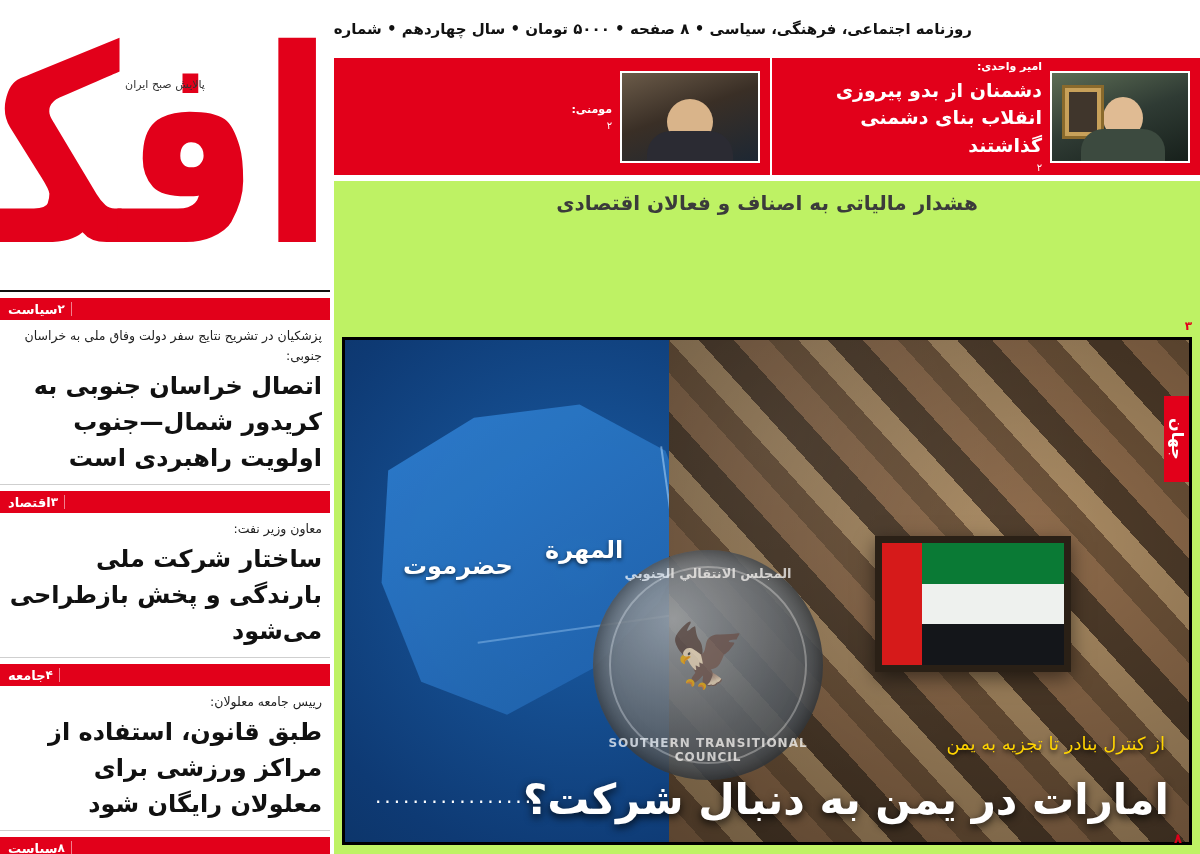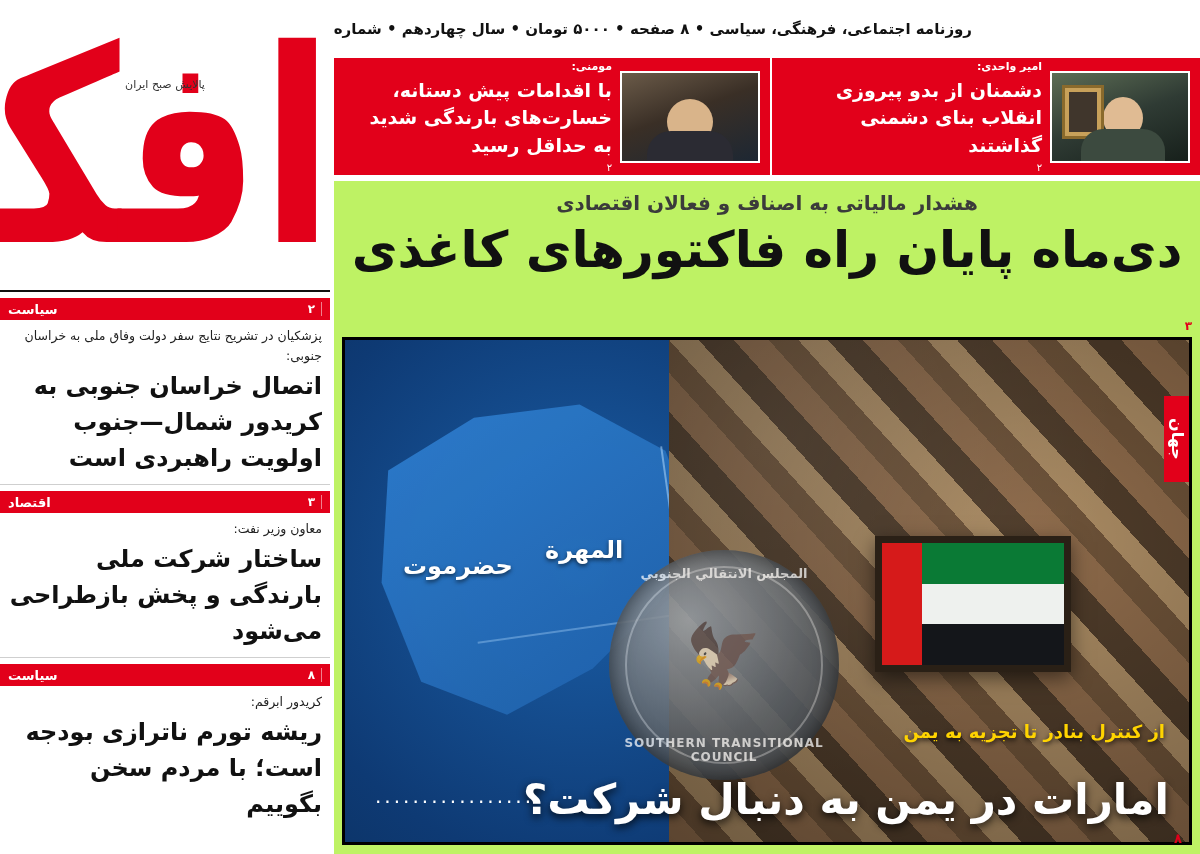--- a/index.html
+++ b/index.html
@@ -255,21 +255,21 @@
   }
   .flag-red { width: 40px; background: #d61a1a; }
   .flag-stripes { flex: 1; display: flex; flex-direction: column; }
   .flag-stripes i { flex: 1; display: block; }
   .fg { background: #0a7a35; }
   .fw { background: #eef1ee; }
   .fb { background: #14161a; }
 
   .emblem {
     position: absolute;
-    left: 264px; top: 210px;
+    left: 248px; top: 210px;
     width: 230px; height: 230px;
     border-radius: 50%;
     background: radial-gradient(circle at 35% 30%, #9aa0a6 0%, #5c6268 55%, #33383d 100%);
     opacity: .88;
     z-index: 2;
     box-shadow: inset 0 0 22px rgba(0,0,0,.6);
   }
   .emblem::before {
     content:"";
     position:absolute; inset:16px;
@@ -298,23 +298,23 @@
     background: #e2001a;
     color: #fff;
     font-size: 16px; font-weight: bold;
     padding: 22px 4px;
     writing-mode: vertical-rl;
     direction: rtl;
     z-index: 5;
   }
   .fig-kicker {
     position: absolute;
-    right: 24px; bottom: 100px;
-    color: #fff;
-    font-size: 18px; font-weight: bold;
+    right: 24px; bottom: 88px;
+    color: #fff;
+    font-size: 18px; font-weight: normal;
     direction: rtl; z-index: 5;
     text-shadow: 0 2px 5px rgba(0,0,0,.8);
   }
   .fig-kicker .yellow { color: #ffd400; }
   .fig-title {
     position: absolute;
     right: 20px; bottom: 18px;
     left: 20px;
     text-align: right;
     color: #fff;
@@ -337,21 +337,21 @@
   .sidebar {
     position: absolute;
     top: 290px; left: 0;
     width: 330px; height: 564px;
     background: #fff;
     border-top: 2px solid #111;
   }
   .brief { padding: 0; }
   .brief-bar {
     display: flex; flex-direction: row-reverse;
-    align-items: center; justify-content: space-between;
+    align-items: center; 
     background: #e2001a;
     height: 22px;
     padding: 0 8px;
     margin-top: 6px;
   }
   .brief-sec {
     color: #fff; font-size: 13px; font-weight: bold; direction: rtl;
   }
   .brief-num {
     color: #fff; font-size: 12px; font-weight: bold;
@@ -397,30 +397,28 @@
         <div class="teaser-kicker">امیر واحدی:</div>
         <div class="teaser-title">دشمنان از بدو پیروزی انقلاب بنای دشمنی گذاشتند</div>
         <div class="teaser-page">۲</div>
       </div>
     </div>
 
     <div class="teaser t2">
       <div class="teaser-photo ph-a"></div>
       <div class="teaser-text">
         <div class="teaser-kicker">مومنی:</div>
-        <div class="teaser-title">با اقدامات پیش دستانه، خسارت‌های بارندگی شدید به حداقل رسید</div>
         <div class="teaser-page">۲</div>
       </div>
     </div>
 
   </div>
 
   <div class="lead">
     <div class="lead-kicker">هشدار مالیاتی به اصناف و فعالان اقتصادی</div>
-    <div class="lead-title">دی‌ماه پایان راه فاکتورهای کاغذی</div>
     <div class="lead-pagenum">۳</div>
 
     <div class="lead-figure">
       <div class="map-bg"></div>
       <div class="map-shape"></div>
       <div class="map-line"></div>
       <div class="map-label l1">المهرة</div>
       <div class="map-label l2">حضرموت</div>
 
       <div class="soldier"></div>
@@ -463,20 +461,28 @@
 
     <div class="brief">
       <div class="brief-bar">
         <span class="brief-sec">اقتصاد</span>
         <span class="brief-num">۳</span>
       </div>
       <div class="brief-lead">معاون وزیر نفت:</div>
       <div class="brief-title">ساختار شرکت ملی بارندگی و پخش بازطراحی می‌شود</div>
     </div>
 
+    <div class="brief">
+      <div class="brief-bar">
+        <span class="brief-sec">جامعه</span>
+        <span class="brief-num">۴</span>
+      </div>
+      <div class="brief-lead">رییس جامعه معلولان:</div>
+      <div class="brief-title">طبق قانون، استفاده از مراکز ورزشی برای معلولان رایگان شود</div>
+    </div>
 
     <div class="brief">
       <div class="brief-bar">
         <span class="brief-sec">سیاست</span>
         <span class="brief-num">۸</span>
       </div>
       <div class="brief-lead">کریدور ابرقم:</div>
       <div class="brief-title">ریشه تورم ناترازی بودجه است؛ با مردم سخن بگوییم</div>
     </div>
 

